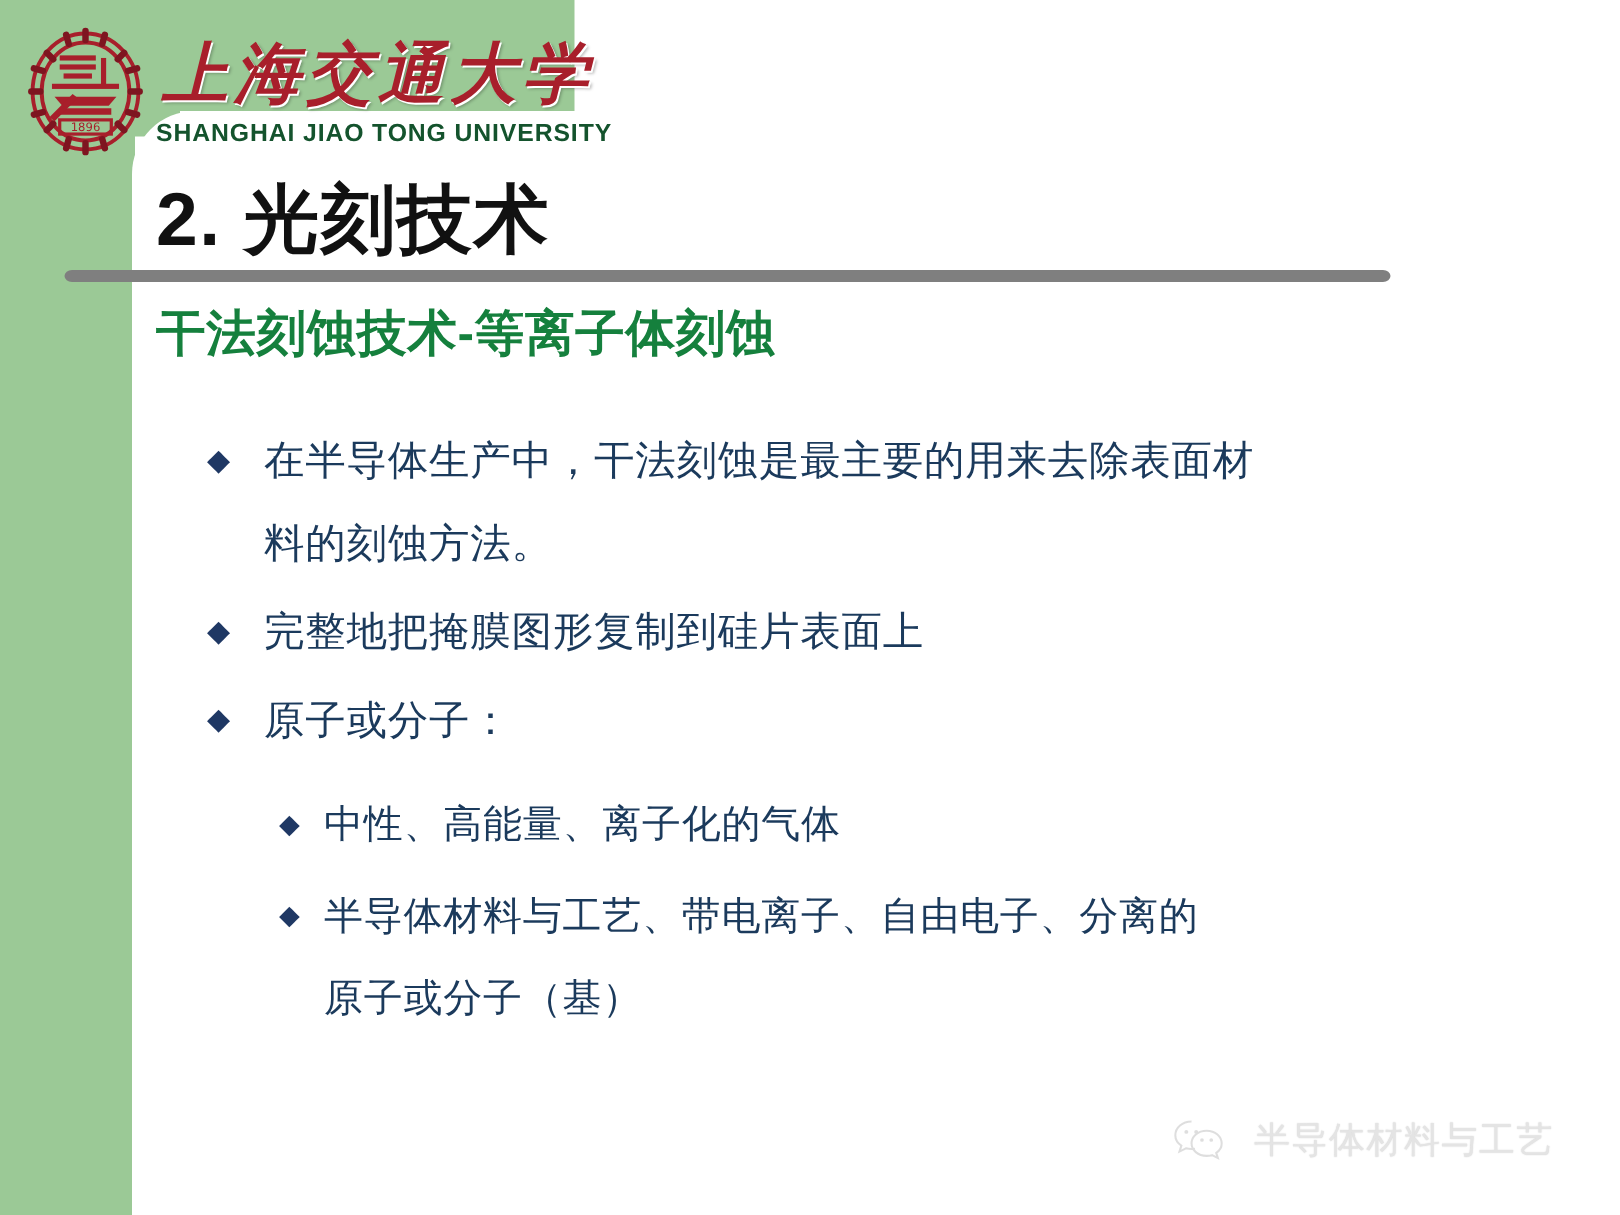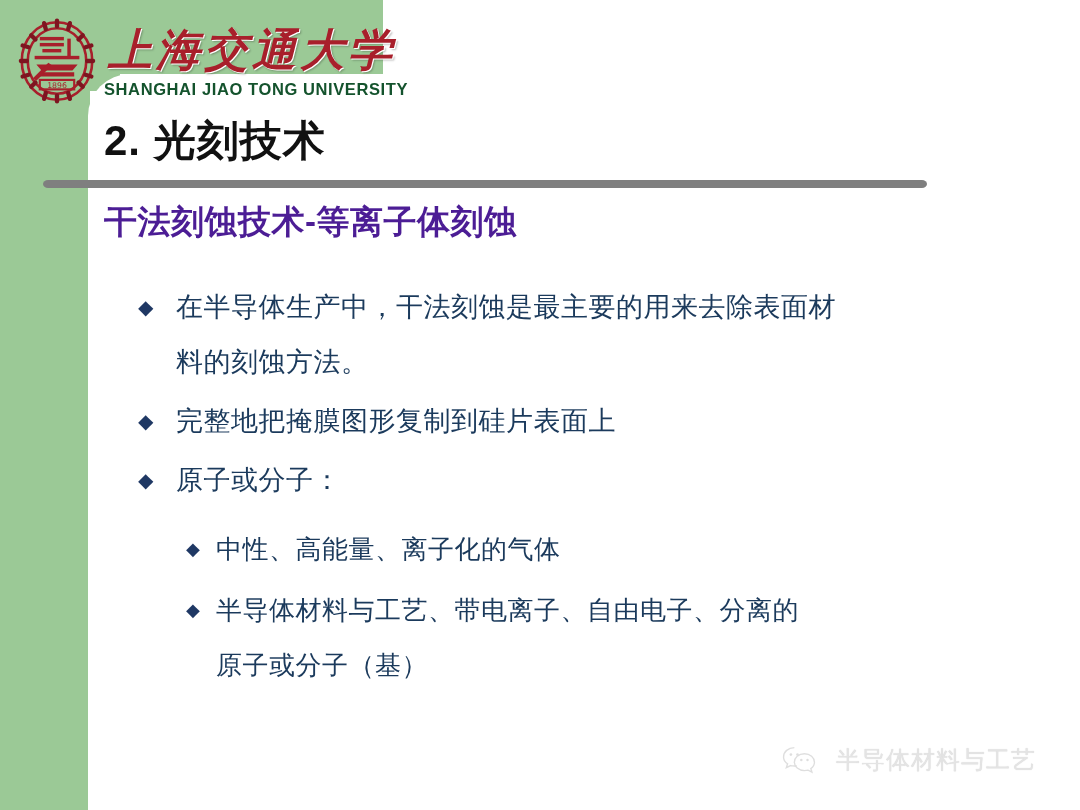--- a/index.html
+++ b/index.html
@@ -95,42 +95,42 @@
     letter-spacing: 0.6px;
     white-space: nowrap;
     font-family: "Liberation Sans", sans-serif;
   }
 
   
   .slide-title {
     position: absolute;
     left: 104px;
     top: 113px;
-    font-size: 42px;
+    font-size: 50px;
     font-weight: 700;
     color: #111111;
     letter-spacing: 1px;
     white-space: nowrap;
   }
   .divider {
     position: absolute;
     left: 43px;
     top: 180px;
     width: 884px;
     height: 8px;
     background: #7F7F7F;
     border-radius: 5px / 4px;
   }
   .subtitle {
     position: absolute;
     left: 104px;
     top: 200px;
     font-size: 33px;
     font-weight: 700;
-    color: #4c1d95;
+    color: #15803d;
     letter-spacing: 0.5px;
     white-space: nowrap;
   }
 
   
   .body-list {
     position: absolute;
     left: 136px;
     top: 280px;
     width: 830px;

